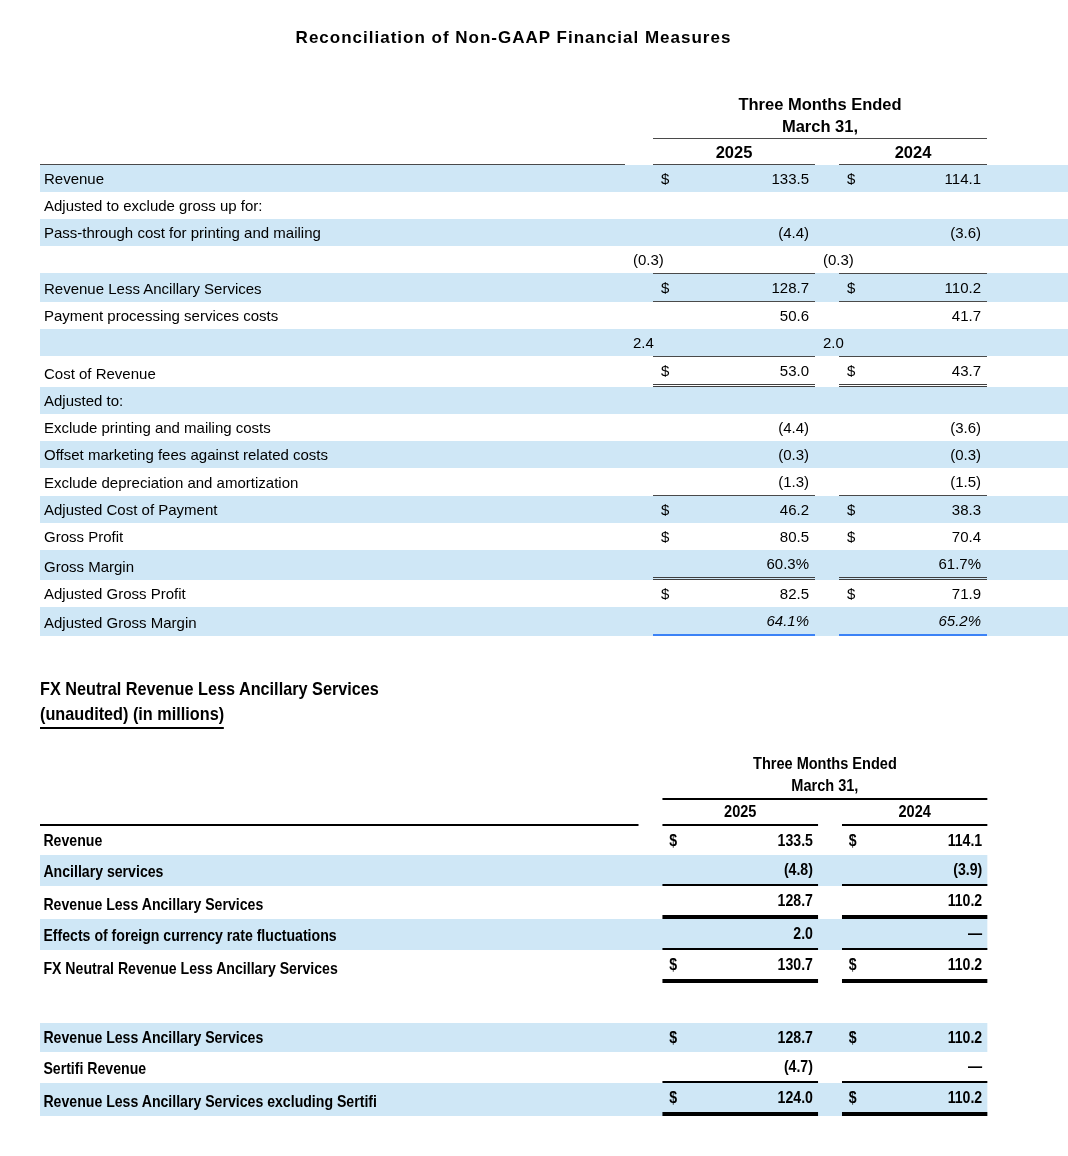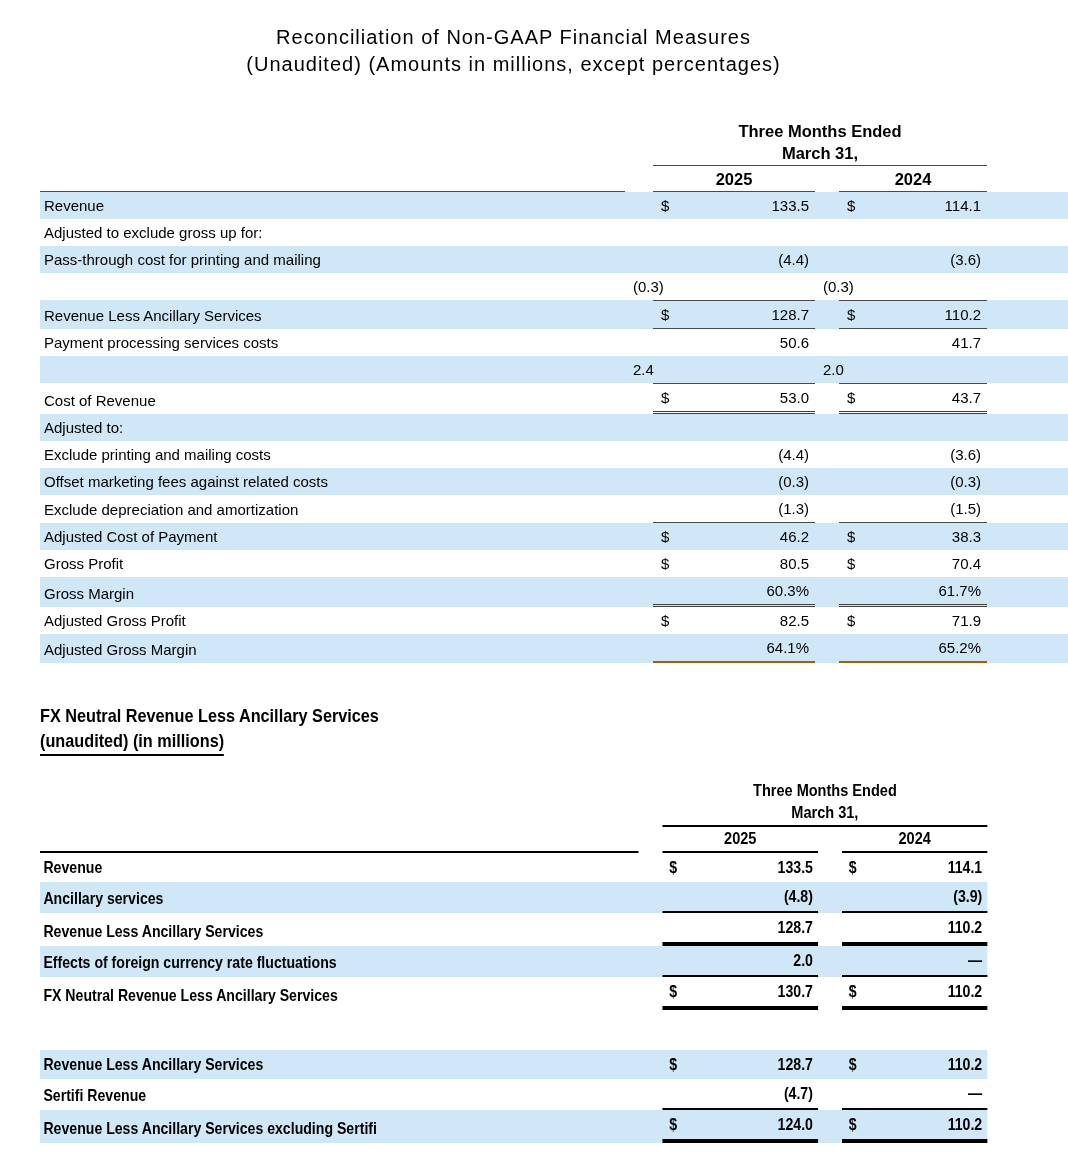--- a/index.html
+++ b/index.html
@@ -5,22 +5,22 @@
   html,body{margin:0;padding:0;background:#fff;}
   body{
     width:1068px;height:1156px;overflow:hidden;
     font-family:"Liberation Sans",sans-serif;color:#000;
     -webkit-font-smoothing:antialiased;
   }
   .sheet{padding:24px 0 0 40px;}
 
   
   .doc-title{
-    width:947px;text-align:center;font-weight:normal;
-    font-size:20px;line-height:27px;letter-spacing:1px;
+    width:947px;text-align:center;font-weight:bold;
+    font-size:17px;line-height:27px;letter-spacing:1px;
     margin-bottom:42px;
   }
 
   
   .grid{display:grid;grid-template-columns:585px 28px 162px 24px 148px;}
   .row{min-height:26px;align-items:end;}
   .shade{background:#CFE7F6;}
   .cell{box-sizing:border-box;}
   .label{
     font-size:15px;line-height:23px;padding:2px 2px 2px 4px;
@@ -29,21 +29,21 @@
   .val{
     display:flex;align-items:flex-end;justify-content:space-between;
     font-size:15px;line-height:23px;padding:2px 6px 2px 8px;height:100%;
   }
   .num{margin-left:auto;}
 
   
   .vt{border-top:1.5px solid #4a4a4a;}
   .vb{border-bottom:1.5px solid #4a4a4a;}
   .vbd{border-bottom:3.5px double #3f3f3f;}
-  .vbg{border-bottom:2px solid #a16207;}
+  .vbg{border-bottom:2px solid #3b82f6;font-style:italic;}
   .vbk{border-bottom:4px solid #000;}
 
   
   .hdr-period{
     grid-column:3/6;text-align:center;font-weight:bold;font-size:16.5px;
     line-height:22px;border-bottom:1.5px solid #4a4a4a;padding-bottom:1px;
   }
   .hdr-years{height:26px;align-items:end;}
   .lblrule{grid-column:1;border-bottom:1.5px solid #4a4a4a;height:100%;}
   .year{font-weight:bold;font-size:16.5px;text-align:center;
@@ -69,21 +69,20 @@
   }
   .tgap{height:40px;}
 </style>
 </head>
 <body>
 
 <div class="sheet">
 
   <div class="doc-title">
     <div>Reconciliation of Non-GAAP Financial Measures</div>
-    <div>(Unaudited) (Amounts in millions, except percentages)</div>
   </div>
 
   <div>
     <div class="grid">
       <div class="hdr-period">
         <div>Three Months Ended</div>
         <div>March 31,</div>
       </div>
     </div>
     <div class="grid hdr-years">

